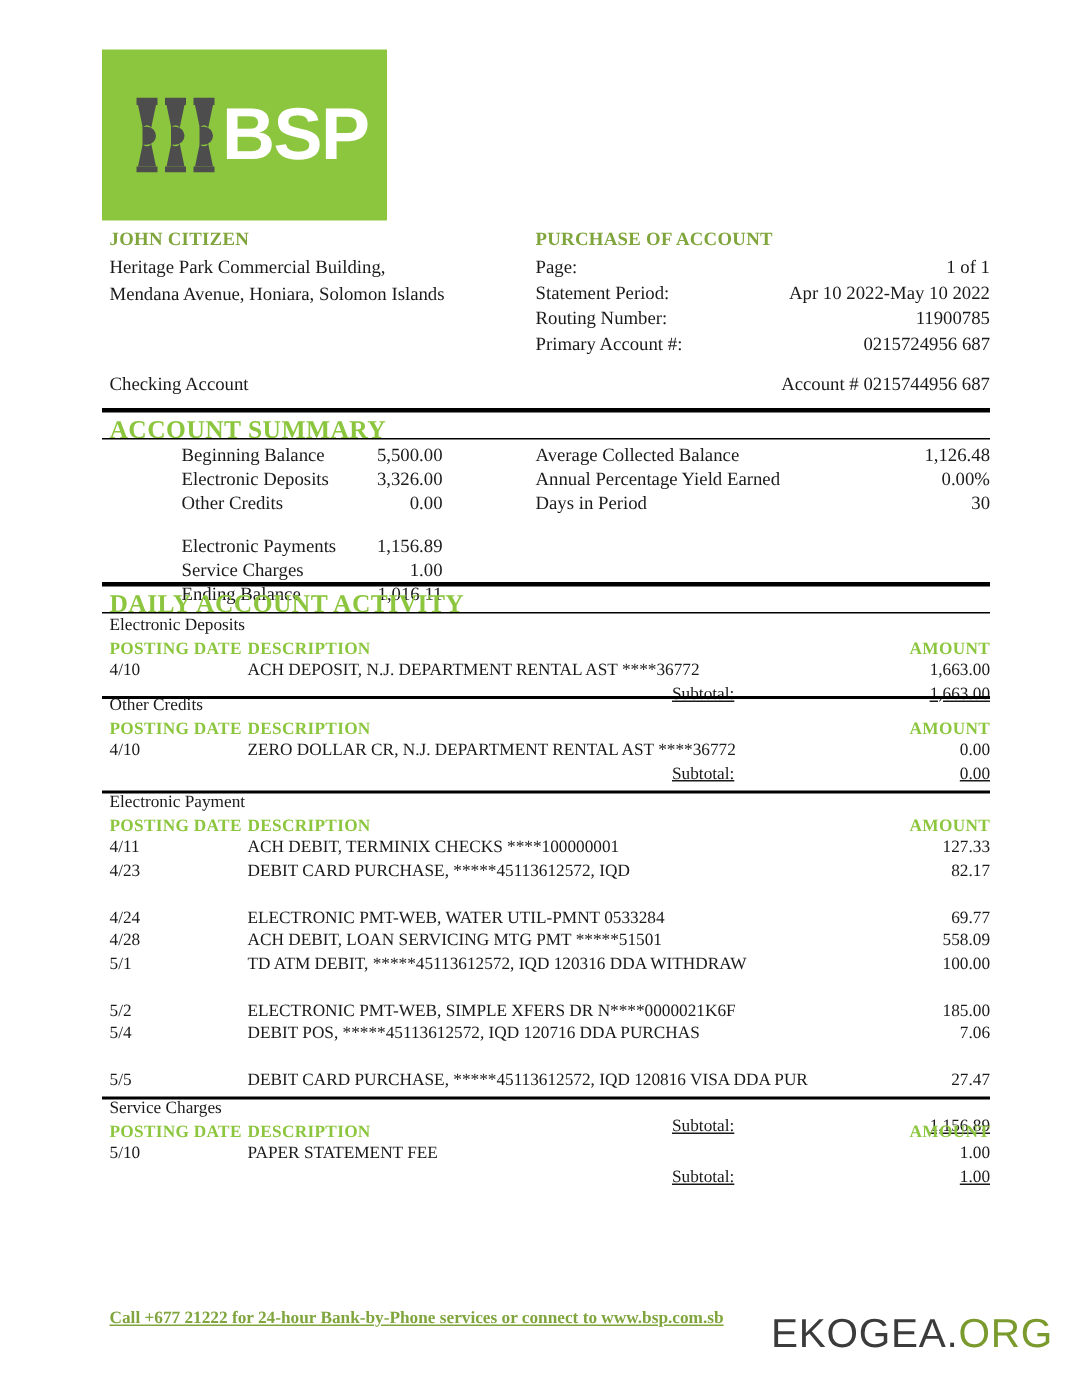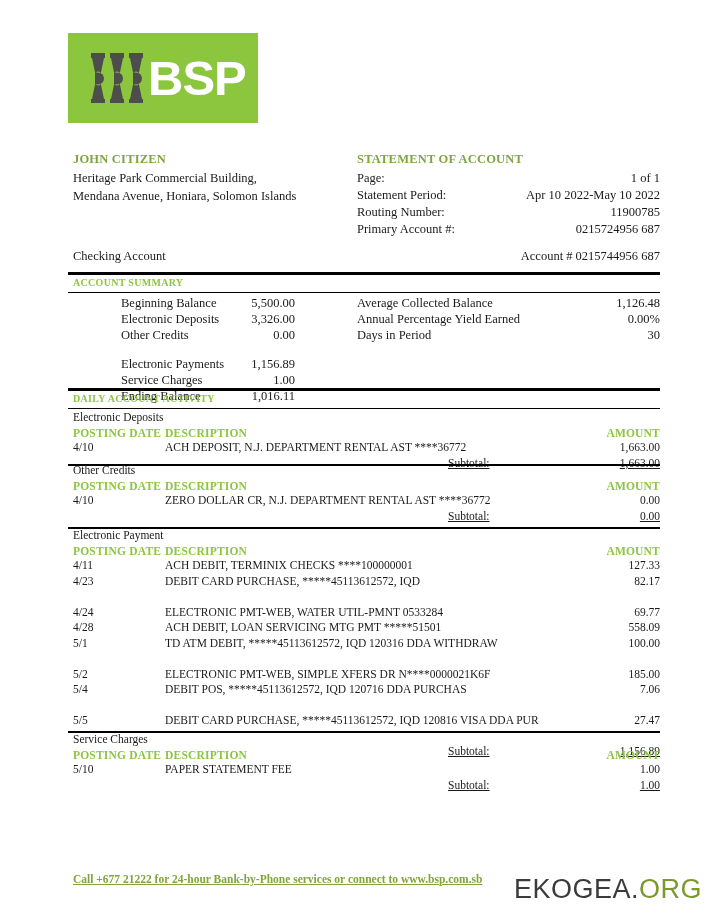--- a/index.html
+++ b/index.html
@@ -23,21 +23,21 @@
     height: 918px;
     background: #fff;
   }
 
   
   .logo-block {
     position: absolute;
     left: 68px;
     top: 33px;
     width: 190px;
-    height: 90px;
+    height: 114px;
     background: #8cc63e;
     display: flex;
     align-items: center;
     justify-content: flex-start;
   }
   .logo-drums {
     margin-left: 22px;
     display: flex;
     gap: 3px;
     align-items: center;
@@ -102,21 +102,21 @@
   }
   .rule-thick { height: 3px; }
   .rule-thin  { height: 1px; }
   .rule-med   { height: 2px; }
 
   
   .band-title {
     position: absolute;
     left: 73px;
     font-weight: bold;
-    font-size: 10px;
+    font-size: 17px;
     color: #8cc63e;
     letter-spacing: .3px;
     text-align: right;
   }
 
   
   .sum {
     position: absolute;
     font-size: 12.5px;
     line-height: 16px;
@@ -216,21 +216,21 @@
         <path d="M5 19.5 L5 31.5 L8 31.5 A6 6 0 0 0 8 19.5 Z" fill="#4d4d4d"></path>
       </svg>
     </div>
     <div class="logo-wordmark">BSP</div>
   </div>
 
   <div class="acct-name">JOHN CITIZEN</div>
   <div class="addr1">Heritage Park Commercial Building,</div>
   <div class="addr2">Mendana Avenue, Honiara, Solomon Islands</div>
 
-  <div class="soa-title">STATEMENT OF ACCOUNT</div>
+  <div class="soa-title">PURCHASE OF ACCOUNT</div>
   <div class="meta" style="top:170px;">
     <div class="meta-row">
       <span class="k">Page:</span>
       <span class="v">1 of 1</span>
     </div>
     <div class="meta-row">
       <span class="k">Statement Period:</span>
       <span class="v">Apr 10 2022-May 10 2022</span>
     </div>
     <div class="meta-row">

